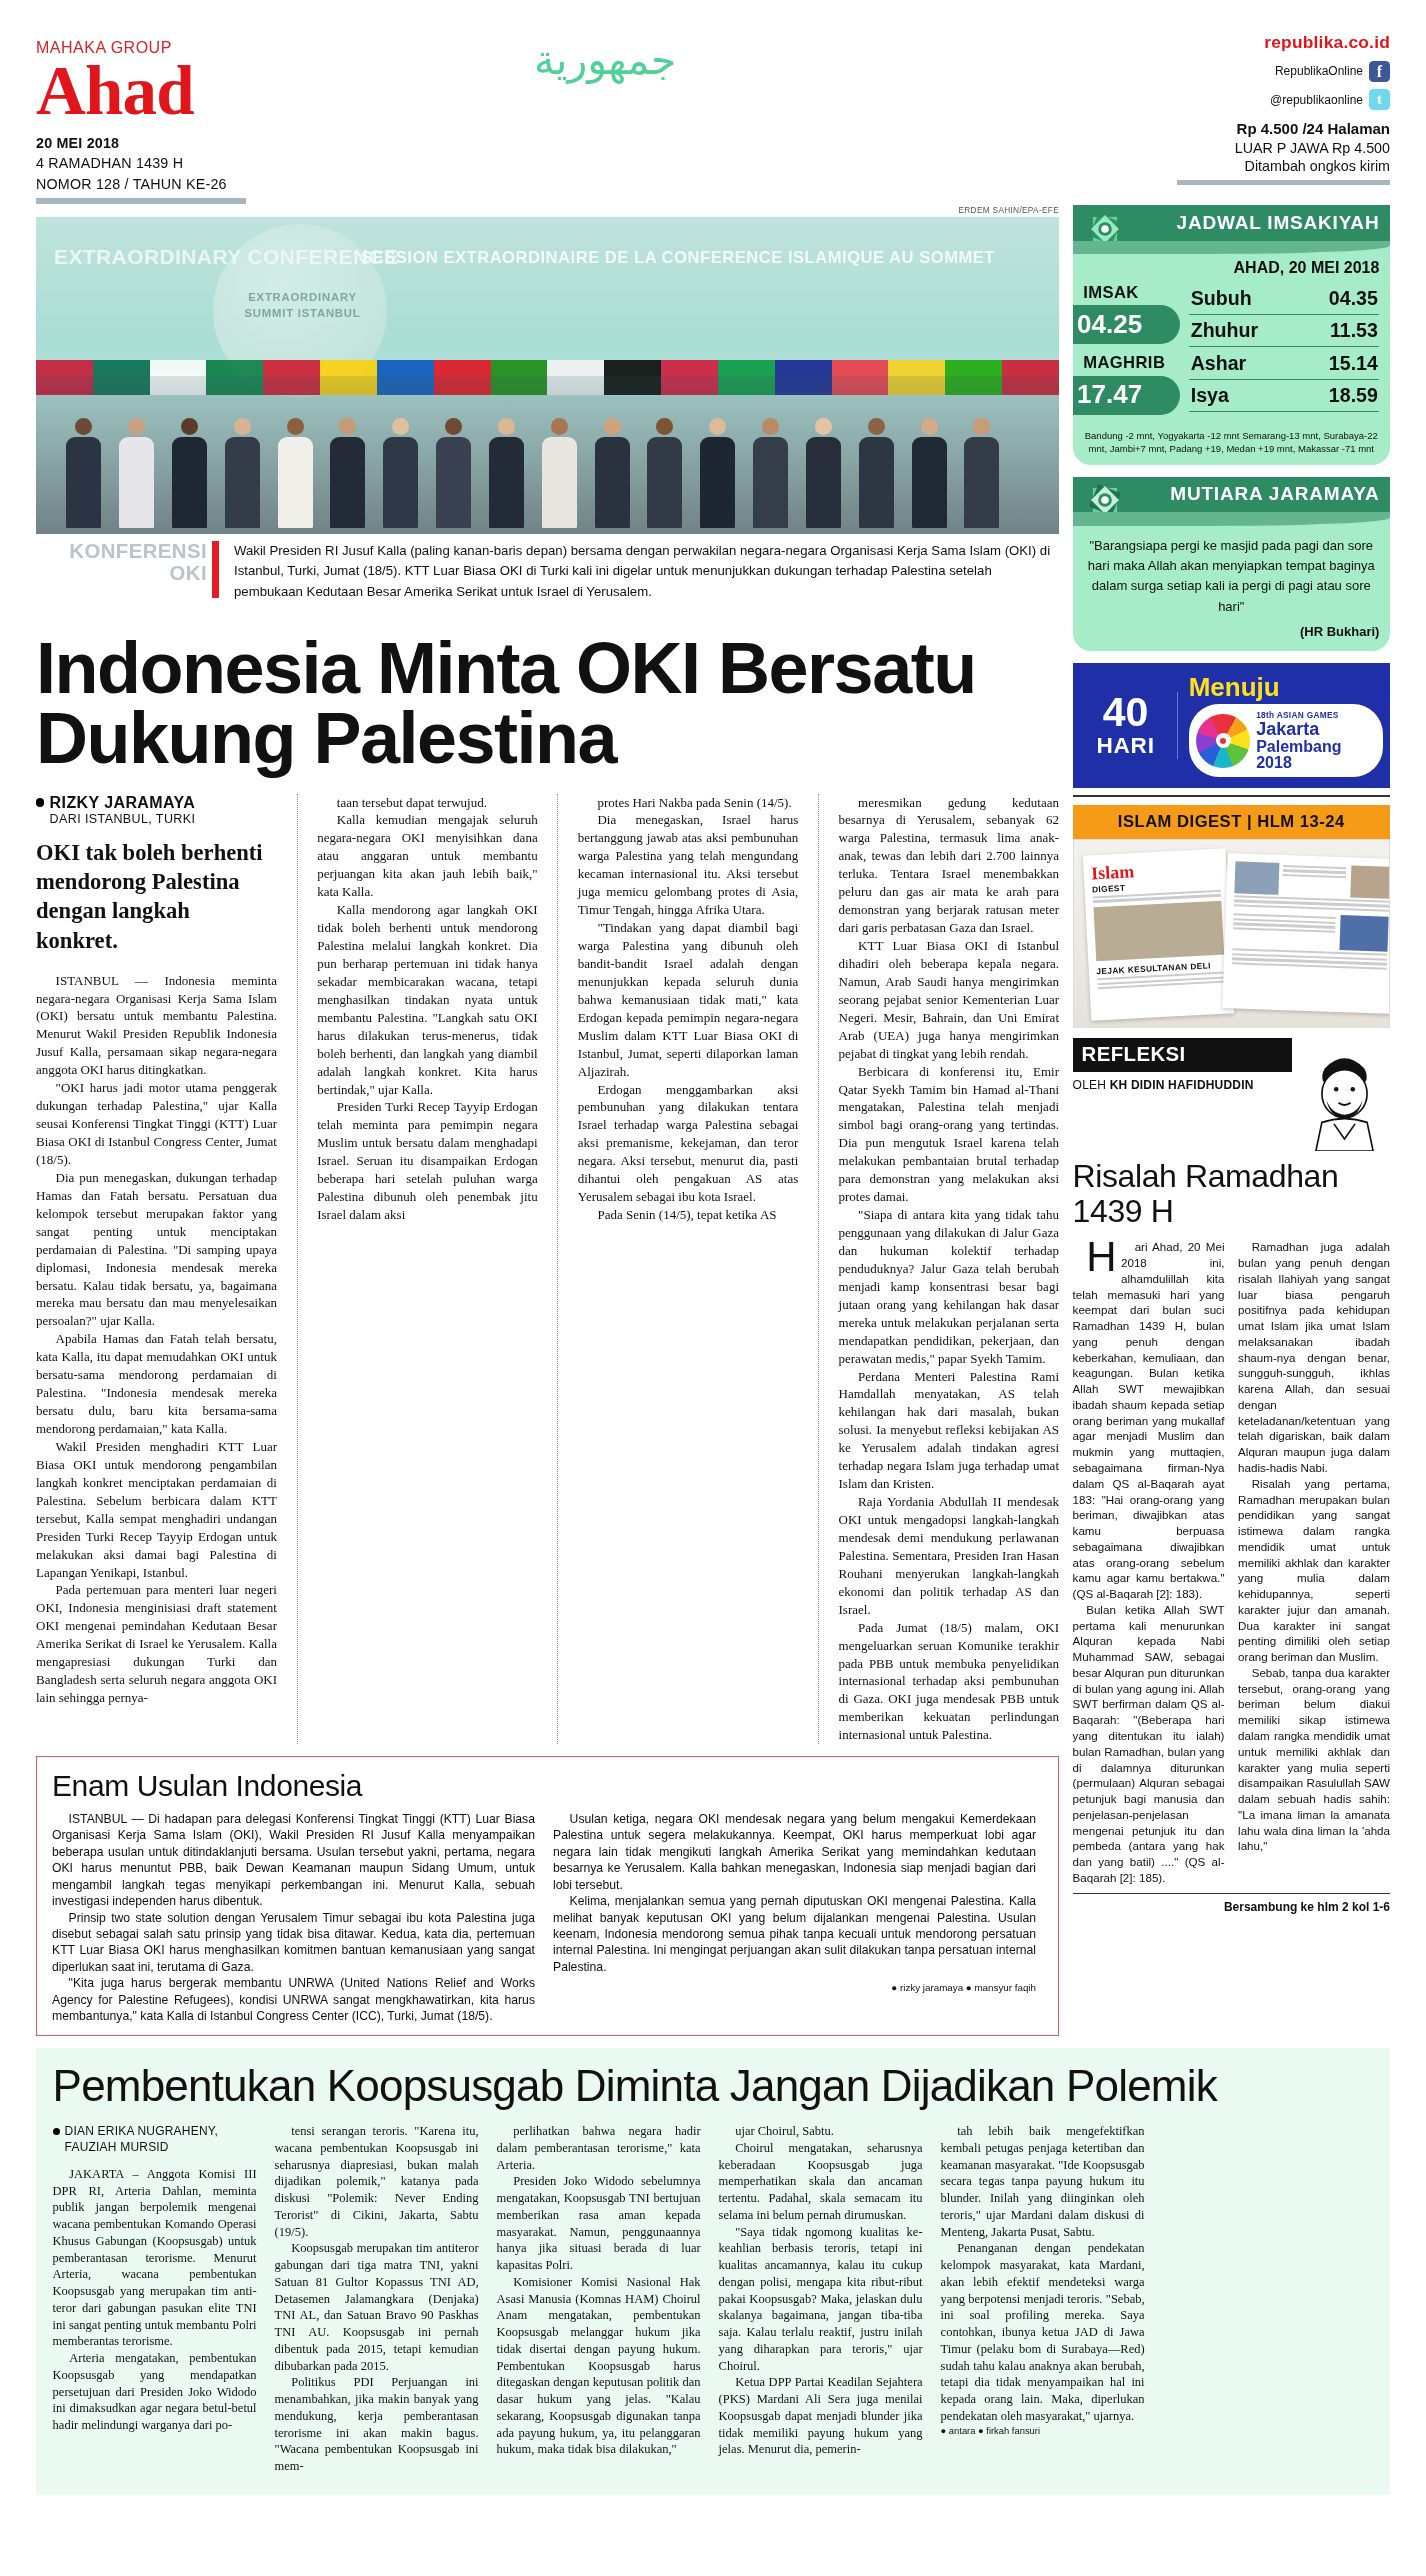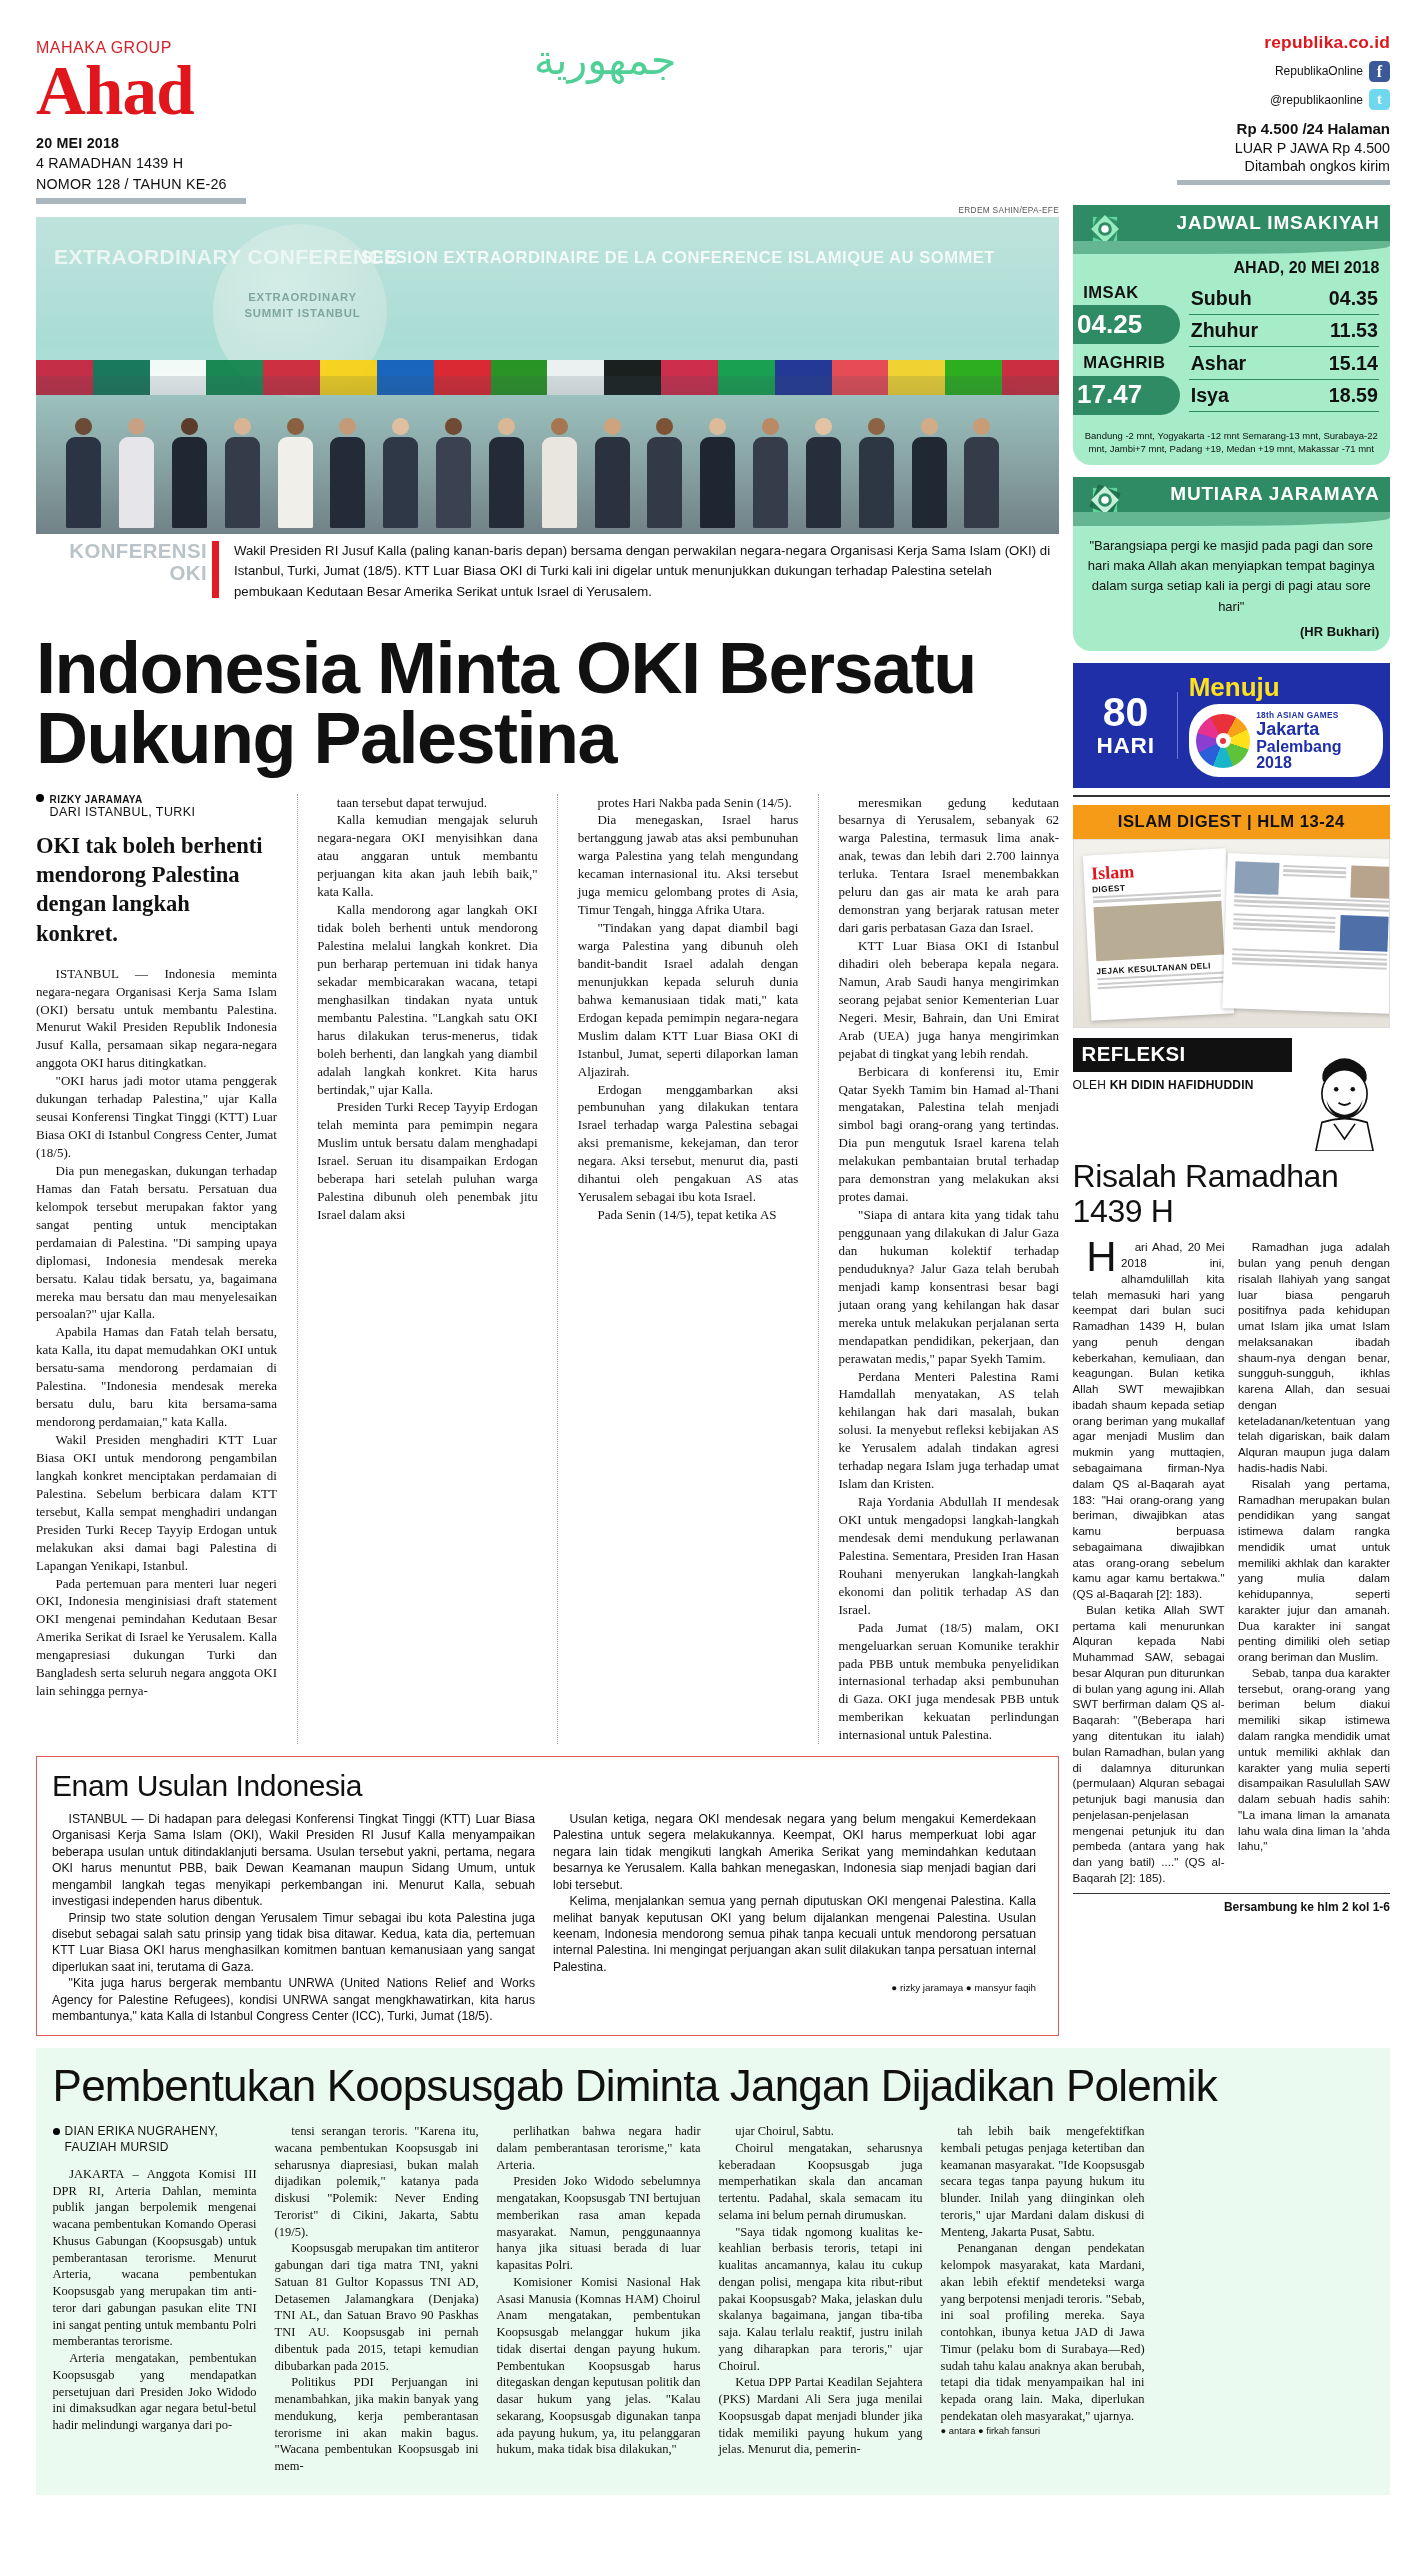--- a/index.html
+++ b/index.html
@@ -94,21 +94,21 @@
   .cap-right { flex: 1; padding: 7.5px 0 4.5px 9px; font-size: 13.2px; line-height: 1.55;
                font-family: "Liberation Sans", sans-serif; }
 
   
   h1.headline { font-weight: 700; font-size: 72px; line-height: .98; letter-spacing: -1.5px;
                 margin: 26px 0 19.6px 0; font-family: "Liberation Sans", sans-serif; }
 
   
   .cols4 { display: flex; gap: 19.6px; }
   .col { width: 242px; }
-  .byline { font-size: 10px; font-weight: 700; letter-spacing: 0.4px; }
+  .byline { font-size: 16px; font-weight: 700; letter-spacing: 0.4px; }
   .byline .dot { display:inline-block; width: 8.3px; height: 8.3px; background:#000; border-radius:50%; margin-right:5.3px; vertical-align: 0.8px;}
   .byline2 { font-size: 12.5px; letter-spacing: 0.4px; margin-left: 13.6px; }
   .lede { font-family: "Liberation Serif", serif; font-weight: 700; font-size: 22.6px;
           line-height: 1.3; margin-top: 12px; }
   p.bt { font-family: "Liberation Serif", serif; font-size: 13px; line-height: 1.38;
          text-align: justify; text-indent: 19.6px; margin-top: 0; hyphens: auto;}
   p.bt.first { margin-top: 16.6px; }
   .col-rule { border-left: 0.8px dotted #999; }
 
   
@@ -495,21 +495,21 @@
           <span>MUTIARA JARAMAYA</span>
         </div>
         <div class="card-body">
           <div class="quote">"Barangsiapa pergi ke masjid pada pagi dan sore hari maka Allah akan menyiapkan tempat baginya dalam surga setiap kali ia pergi di pagi atau sore hari"</div>
           <div class="quote-src">(HR Bukhari)</div>
         </div>
       </div>
 
       <div class="ag">
         <div class="ag-left">
-          <div class="num">80</div>
+          <div class="num">40</div>
           <div class="hari">HARI</div>
         </div>
         <div class="ag-right">
           <div class="ag-menuju">Menuju</div>
           <div class="ag-logo">
             <div class="ag-wheel"></div>
             <div class="ag-txt">
               <div class="t1">18th ASIAN GAMES</div>
               <div class="t2">Jakarta</div>
               <div class="t3">Palembang</div>

